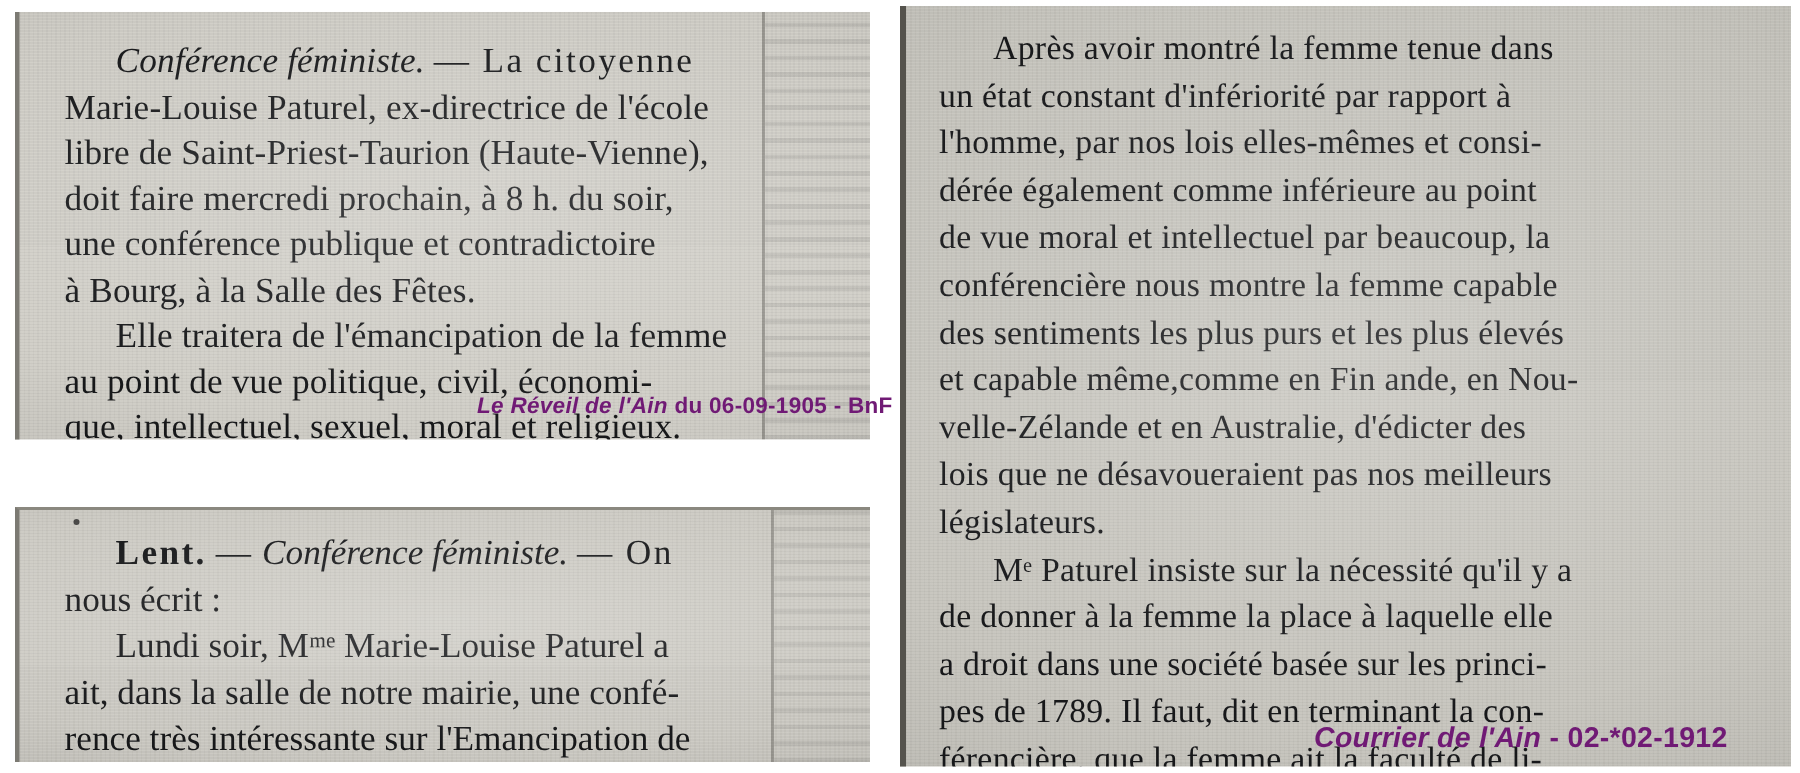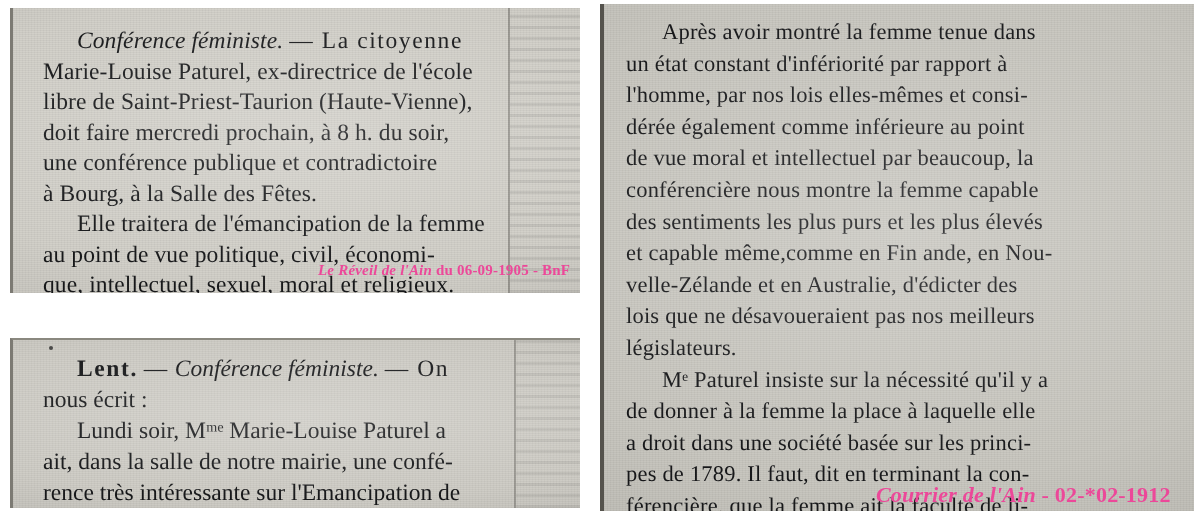--- a/index.html
+++ b/index.html
@@ -170,37 +170,37 @@
     font-size: 22.5px;
     line-height: 31.6px;
     letter-spacing: 0.2px;
     white-space: nowrap;
   }
   #clip-c .indent { padding-left: 36px; }
 
   
   .caption {
     position: absolute;
-    color: #ec4899;
-    font-family: Liberation Serif, serif;
+    color: #701a75;
+    font-family: Liberation Sans, sans-serif;
     font-weight: bold;
     white-space: nowrap;
     text-align: center;
   }
   .caption .it { font-style: italic; }
   #cap-a {
     left: 318px;
     top: 262px;
     font-size: 15px;
     letter-spacing: .2px;
   }
   #cap-c {
     left: 876px;
     top: 482px;
-    font-size: 22px;
+    font-size: 19px;
     letter-spacing: .2px;
   }
 </style>
 </head>
 <body>
 
 <div class="page">
 
   <div class="clip" id="clip-a">
     <div class="edge-rule"></div>

